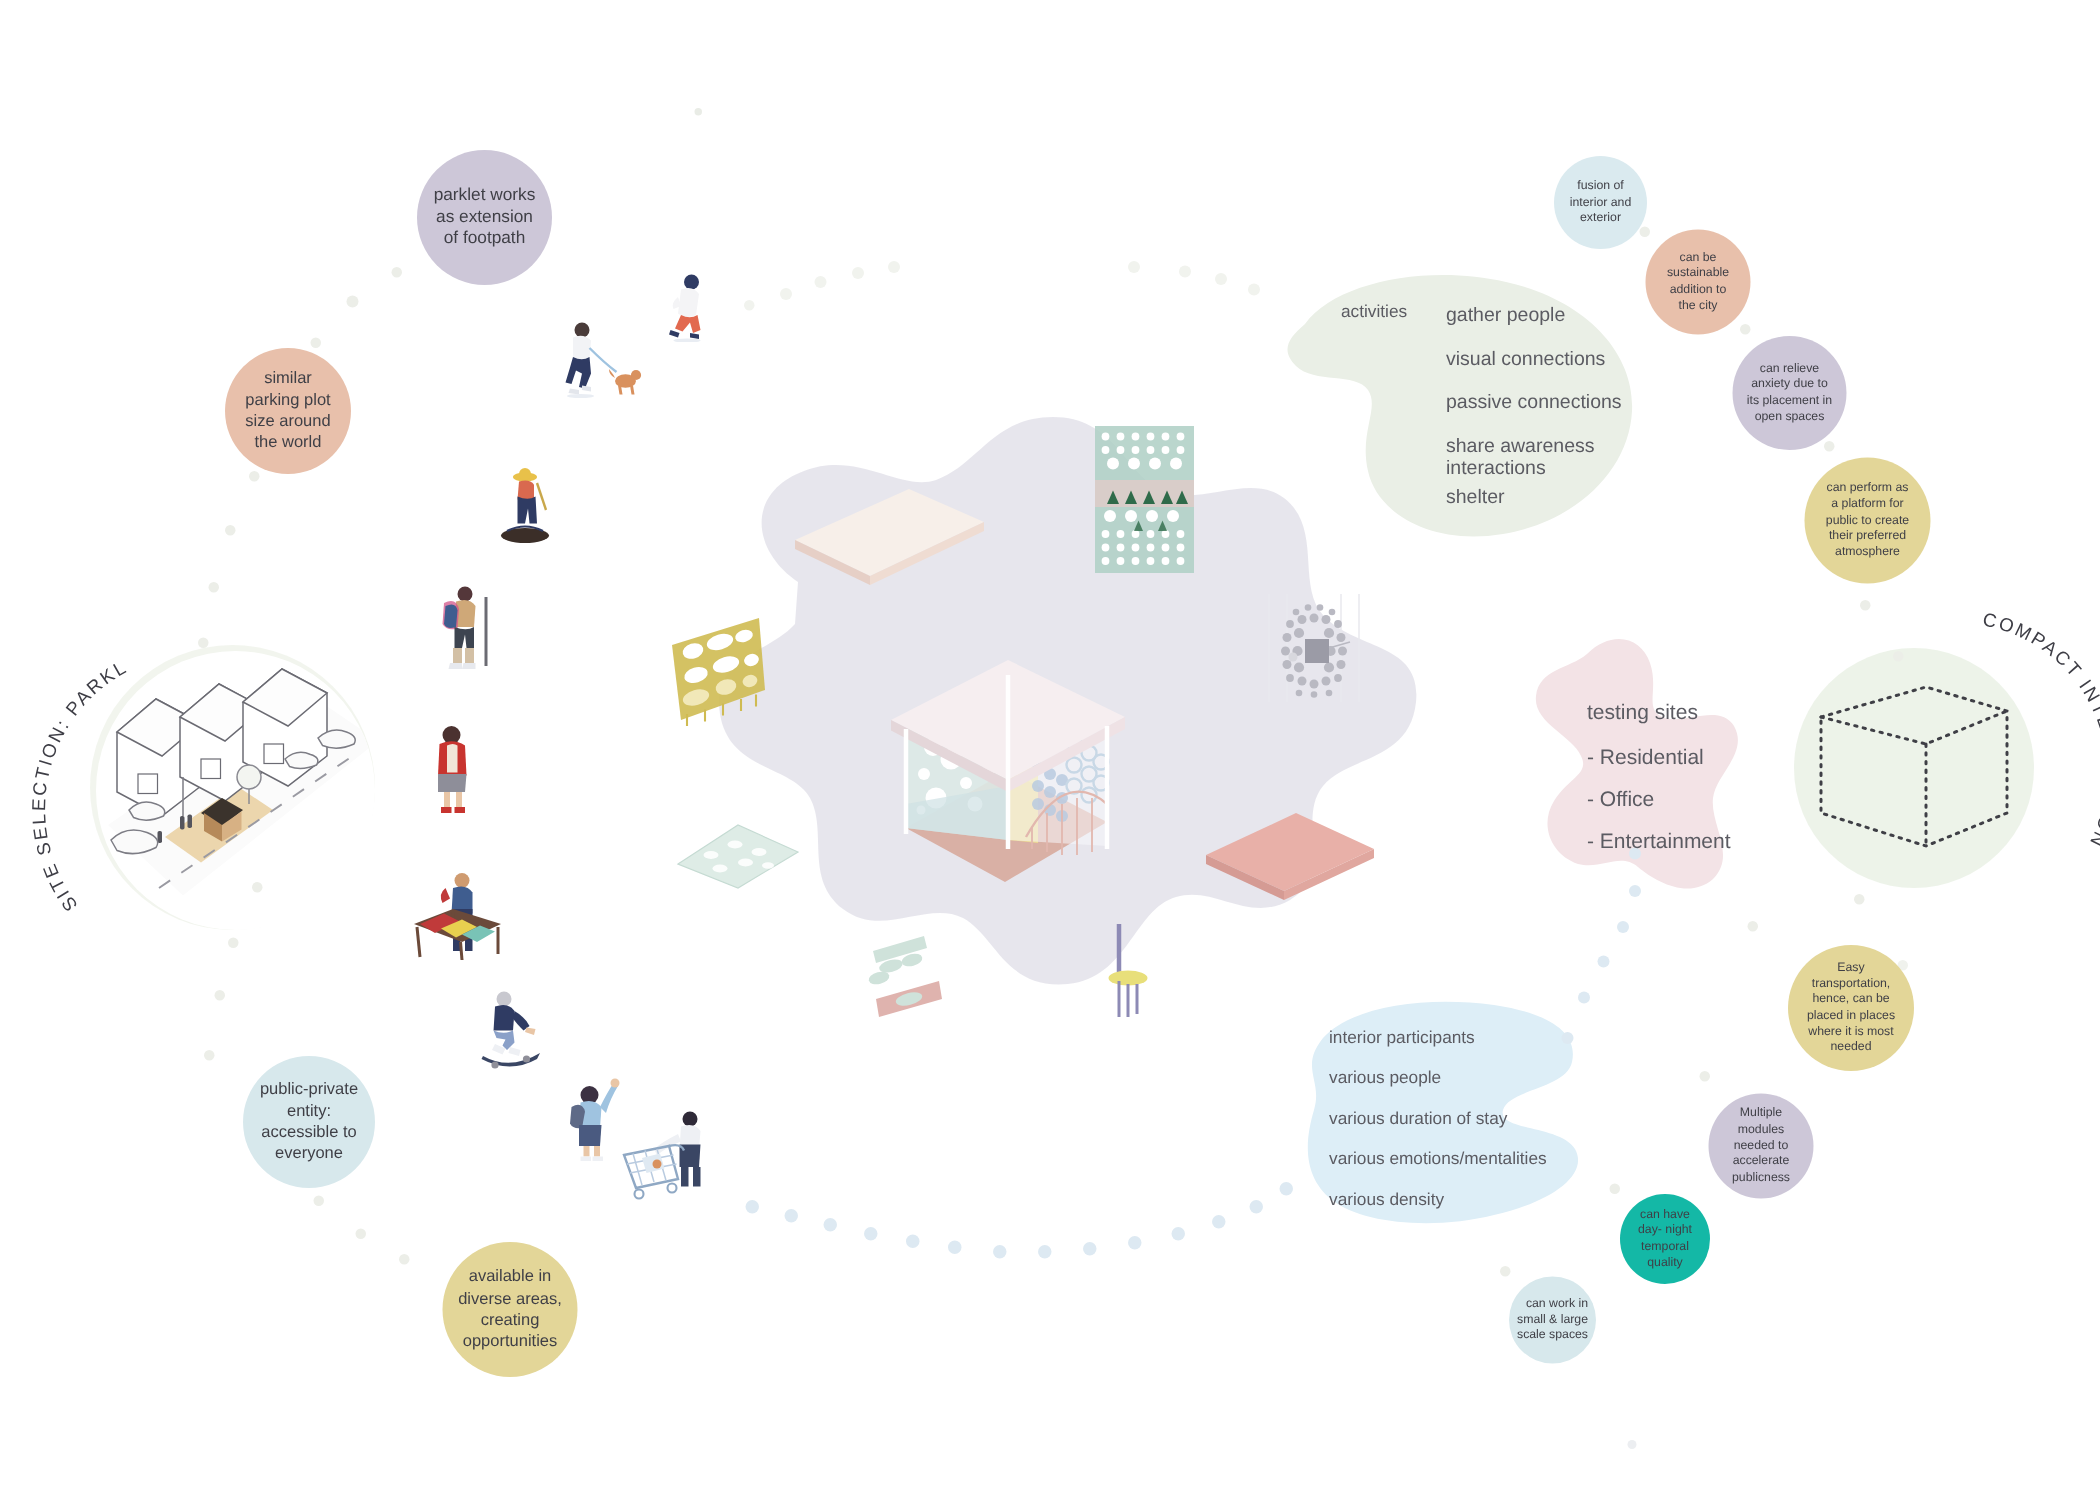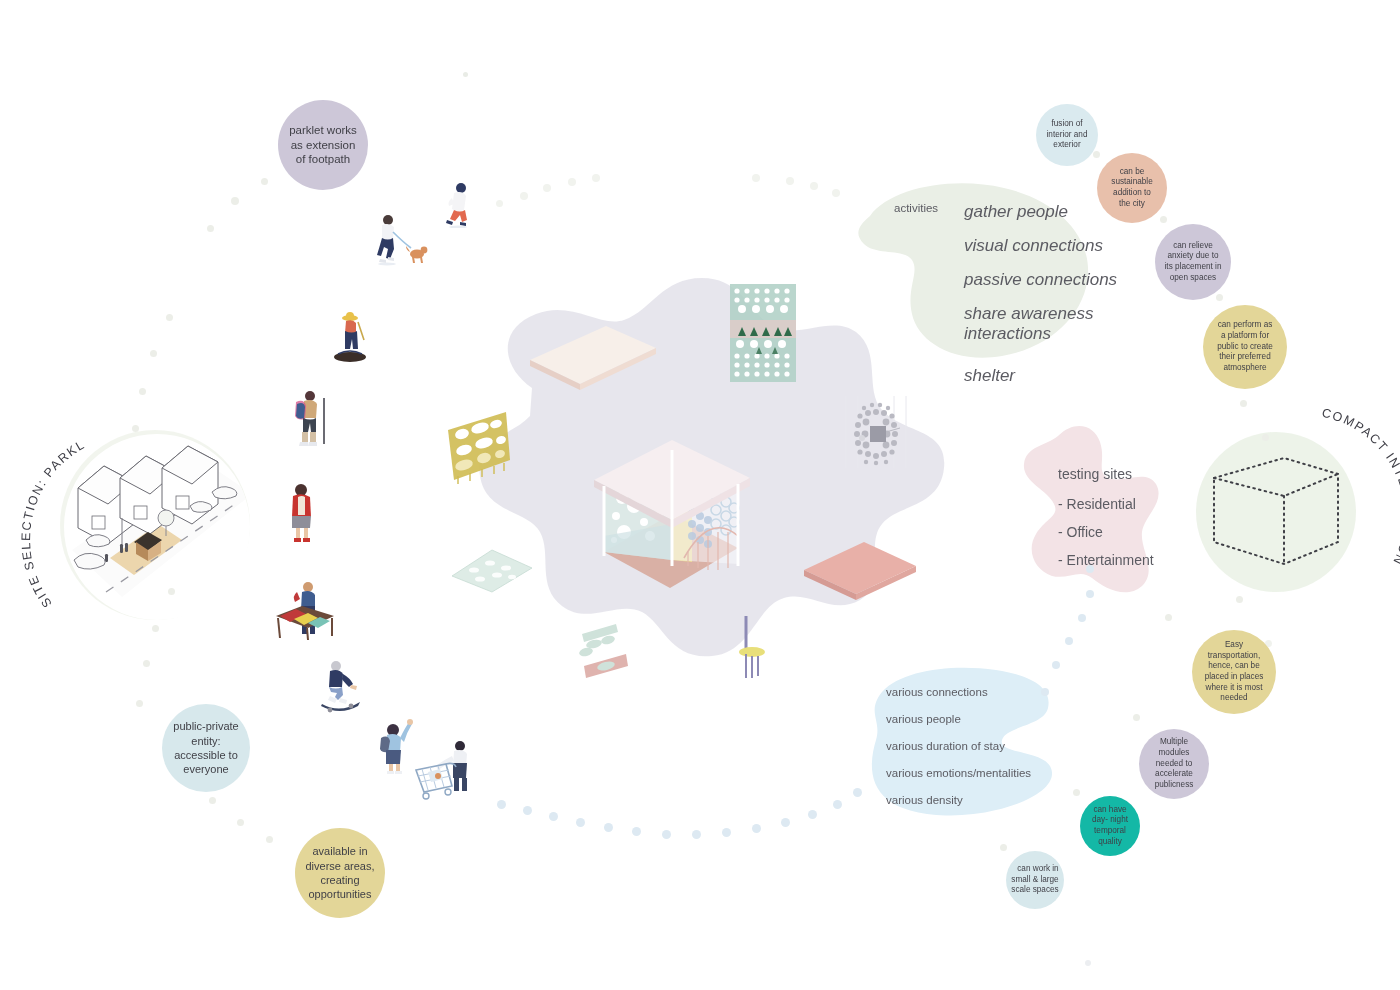--- a/index.html
+++ b/index.html
@@ -408,26 +408,26 @@
         C 216 18, 248 54, 246 92
         C 244 132, 208 166, 160 174
         C 112 182, 76 160, 70 132
         C 64 106, 78 90, 70 78
         C 62 66, 34 74, 22 62
         C 12 52, 16 44, 28 34 Z"></path>
     </svg>
     <div class="blob-text" style="left:52px;top:20px;font-size:11.5px;">
       <div class="row">activities</div>
     </div>
-    <div class="blob-text" style="left:122px;top:20px;font-size:17px;font-style:italic;">
+    <div class="blob-text" style="left:122px;top:20px;font-size:13px;">
       <div class="row" style="margin-bottom:14px">gather people</div>
       <div class="row" style="margin-bottom:14px">visual connections</div>
       <div class="row" style="margin-bottom:14px">passive connections</div>
       <div class="row" style="">share awareness</div>
-      <div class="row" style="margin-bottom:22px">interactions</div>
+      <div class="row" style="margin-bottom:4px">interactions</div>
       <div class="row">shelter</div>
     </div>
   </div>
 
   <div class="blob-wrap" style="left:1016px;top:420px;width:150px;height:180px;">
     <svg width="150" height="180" viewBox="0 0 150 180">
       <path fill="#f3e3e6" d="
         M42 16 C 58 0, 78 4, 84 22
         C 90 40, 80 52, 92 58
         C 106 64, 130 48, 140 64
@@ -454,21 +454,21 @@
         M26 28 C 46 6, 96 0, 140 6
         C 180 12, 196 26, 192 44
         C 188 62, 150 62, 146 76
         C 142 90, 184 86, 194 102
         C 204 120, 176 138, 140 146
         C 100 156, 52 152, 32 136
         C 12 120, 14 96, 20 76
         C 26 56, 10 48, 26 28 Z"></path>
     </svg>
     <div class="blob-text" style="left:30px;top:22px;font-size:11.5px;">
-      <div class="row" style="margin-bottom:15px">various connections</div>
+      <div class="row" style="margin-bottom:15px">interior participants</div>
       <div class="row" style="margin-bottom:15px">various people</div>
       <div class="row" style="margin-bottom:15px">various duration of stay</div>
       <div class="row" style="margin-bottom:15px">various emotions/mentalities</div>
       <div class="row">various density</div>
     </div>
   </div>
 
   <svg class="fig" style="left:440px;top:182px;" width="36" height="46" viewBox="0 0 36 46">
     <circle cx="21" cy="6" r="5" fill="#2f3b63"></circle>
     <path d="M14 11 q8 -3 12 3 l-2 14 q-7 3 -12 -1 z" fill="#f4f4f6"></path>
@@ -660,20 +660,26 @@
   <div class="dot" style="left:463px;top:72px;width:5px;height:5px;background:#e9ece6;"></div>
   <div class="dot" style="left:1085px;top:960px;width:6px;height:6px;background:#eceef1;"></div>
   <div class="dot" style="left:1265px;top:640px;width:7px;height:7px;background:#f0f2ed;"></div>
 
   <div class="bubble" style="left:278px;top:100px;width:90px;height:90px;background:#cdc7d8;font-size:11.5px;">
     <span>parklet works
 as extension
 of footpath</span>
   </div>
 
+  <div class="bubble" style="left:150px;top:232px;width:84px;height:84px;background:#e8c0ab;font-size:11px;">
+    <span>similar
+parking plot
+size around
+the world</span>
+  </div>
 
   <div class="bubble" style="left:162px;top:704px;width:88px;height:88px;background:#d7e8ec;font-size:11px;">
     <span>public-private
 entity:
 accessible to
 everyone</span>
   </div>
 
   <div class="bubble" style="left:295px;top:828px;width:90px;height:90px;background:#e3d698;font-size:11px;">
     <span>available in

